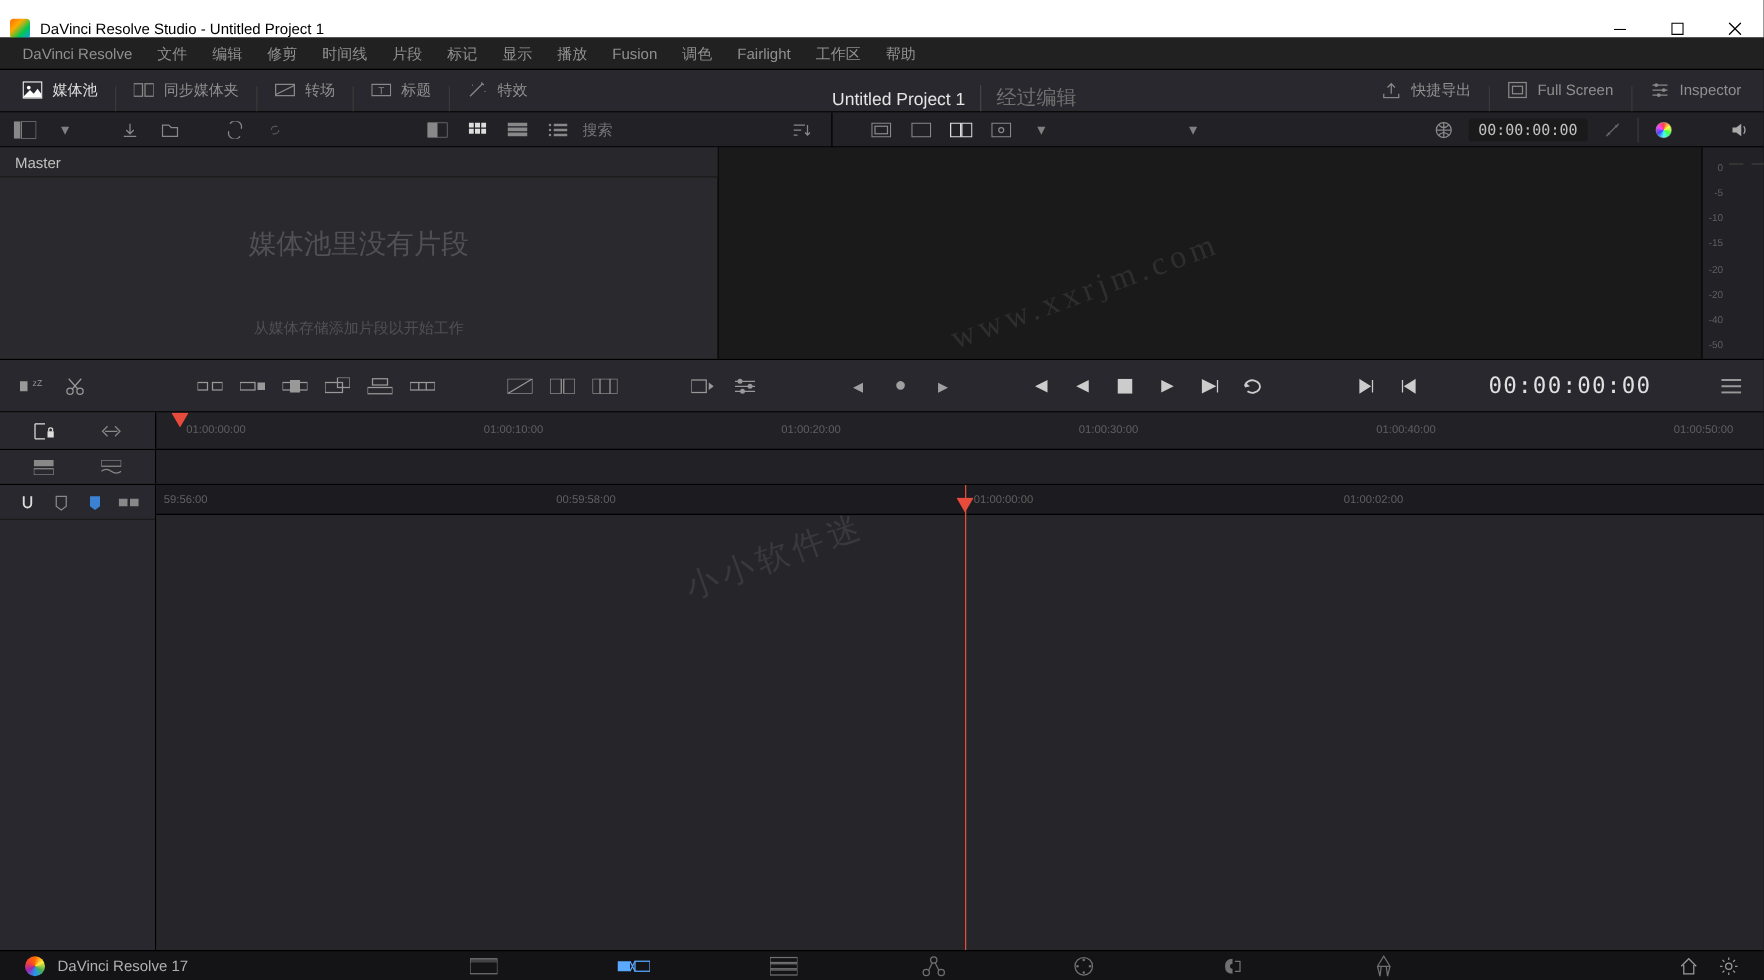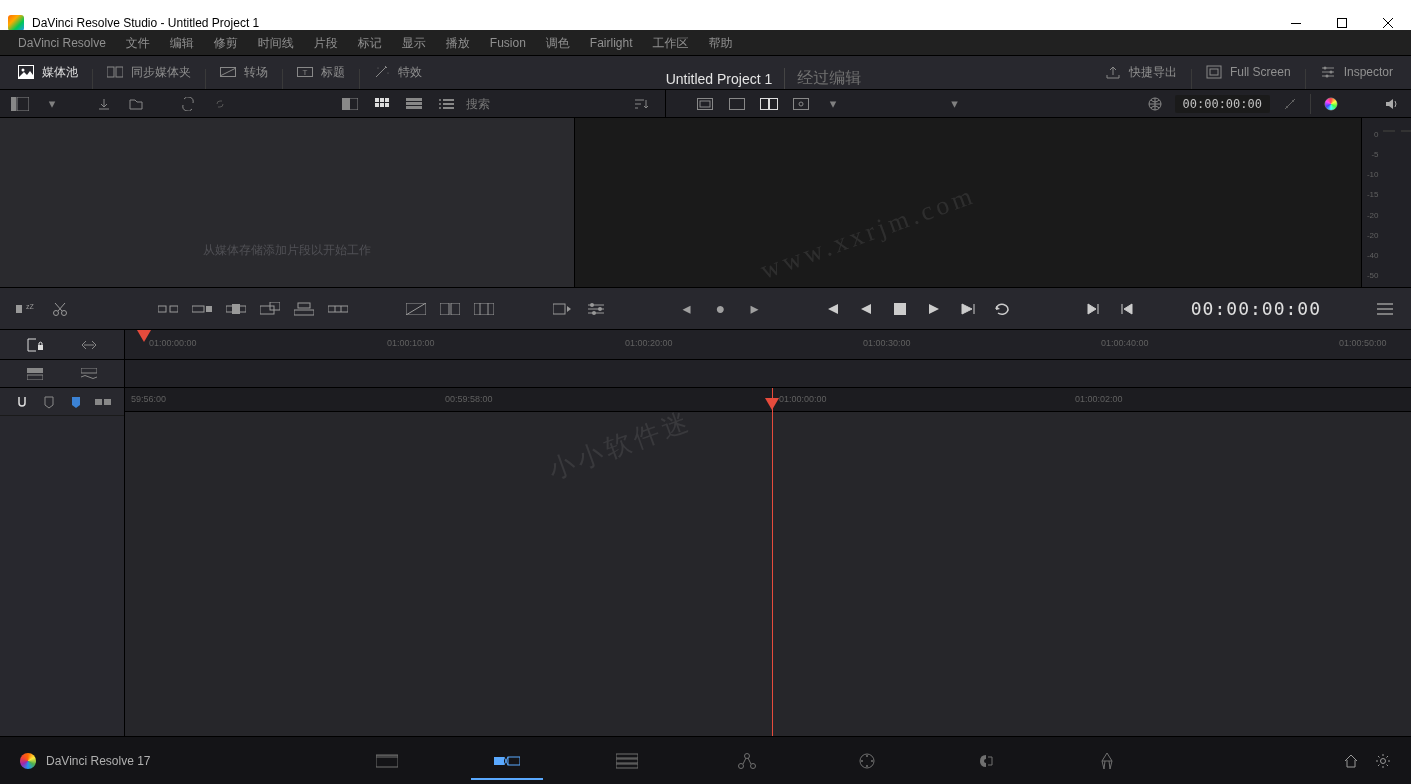--- a/index.html
+++ b/index.html
@@ -53,21 +53,21 @@
 
 .timeline { flex: 1; display: flex; background: #1f1f23; min-height: 0; position: relative; }
 .tl-left { width: 125px; background: #28282e; border-right: 1px solid #000; display: flex; flex-direction: column; }
 .tl-left .row { height: 28px; display: flex; align-items: center; justify-content: space-around; border-bottom: 1px solid #1a1a1a; padding: 0 8px; }
 .tl-body { flex: 1; position: relative; background: #26262a; }
 .tl-ruler2 { height: 24px; background: #1c1c20; border-bottom: 1px solid #000; position: relative; font-size: 9px; color: #606060; }
 .tl-ruler2 .tick { position: absolute; top: 6px; }
 .playhead-line { position: absolute; top: 0; bottom: 0; width: 1px; background: #e64b3c; }
 .playhead-tri { position: absolute; width: 14px; height: 12px; background: #e64b3c; clip-path: polygon(0 0, 100% 0, 50% 100%); }
 
-.pagebar { height: 48px; background: #141417; display: flex; align-items: center; border-top: 1px solid #000; }
+.pagebar { height: 24px; background: #141417; display: flex; align-items: center; border-top: 1px solid #000; }
 .pagebar .brand { display: flex; align-items: center; gap: 10px; padding: 0 20px; font-size: 12px; color: #b0b0b0; }
 .brand-icon { width: 16px; height: 16px; border-radius: 50%; background: conic-gradient(#ff6b00,#ffeb3b,#4caf50,#2196f3,#9c27b0,#f44336,#ff6b00); }
 .pages { flex: 1; display: flex; justify-content: center; gap: 0; }
 .page { width: 120px; height: 38px; display: flex; align-items: center; justify-content: center; color: #707070; position: relative; }
 .page.active { color: #5aa9ff; }
 .page.active::after { content: ""; position: absolute; bottom: 0; left: 20%; right: 20%; height: 2px; background: #5aa9ff; }
 .pagebar .right { display: flex; gap: 8px; padding: 0 16px; }
 
 svg { display: block; }
 .watermark { position: absolute; color: rgba(200,200,200,0.12); font-size: 26px; transform: rotate(-20deg); pointer-events: none; font-family: "SimSun", serif; letter-spacing: 4px; }
@@ -316,21 +316,23 @@
         <path d="M2 5 H5 L9 2 V12 L5 9 H2 Z" fill="#aaa"></path>
         <path d="M11 4 Q13 7 11 10" stroke="#aaa" fill="none"></path>
       </svg>
     </div>
 </div>
 
 <div class="main">
 
   <div class="upper">
     <div class="media-pool">
+      <div class="master-hdr">Master</div>
       <div class="pool-body">
+        <div class="big">媒体池里没有片段</div>
         <div class="small">从媒体存储添加片段以开始工作</div>
       </div>
     </div>
     <div class="viewer">
       <div class="watermark" style="left:180px;top:100px">www.xxrjm.com</div>
     </div>
     <div class="meters">
       <div style="display:flex;gap:2px;align-items:flex-start;height:100%;padding:4px 2px">
         <div style="display:flex;flex-direction:column;justify-content:space-between;height:100%;">
           <span class="meter-lbl">0</span>

